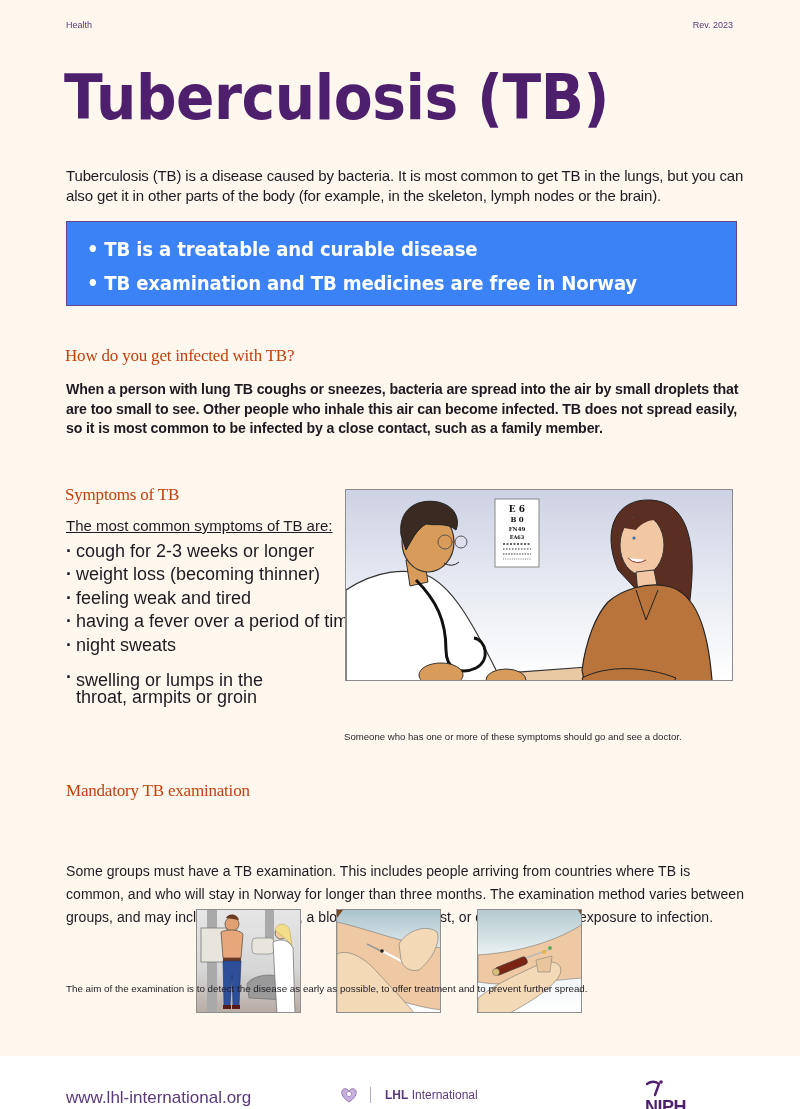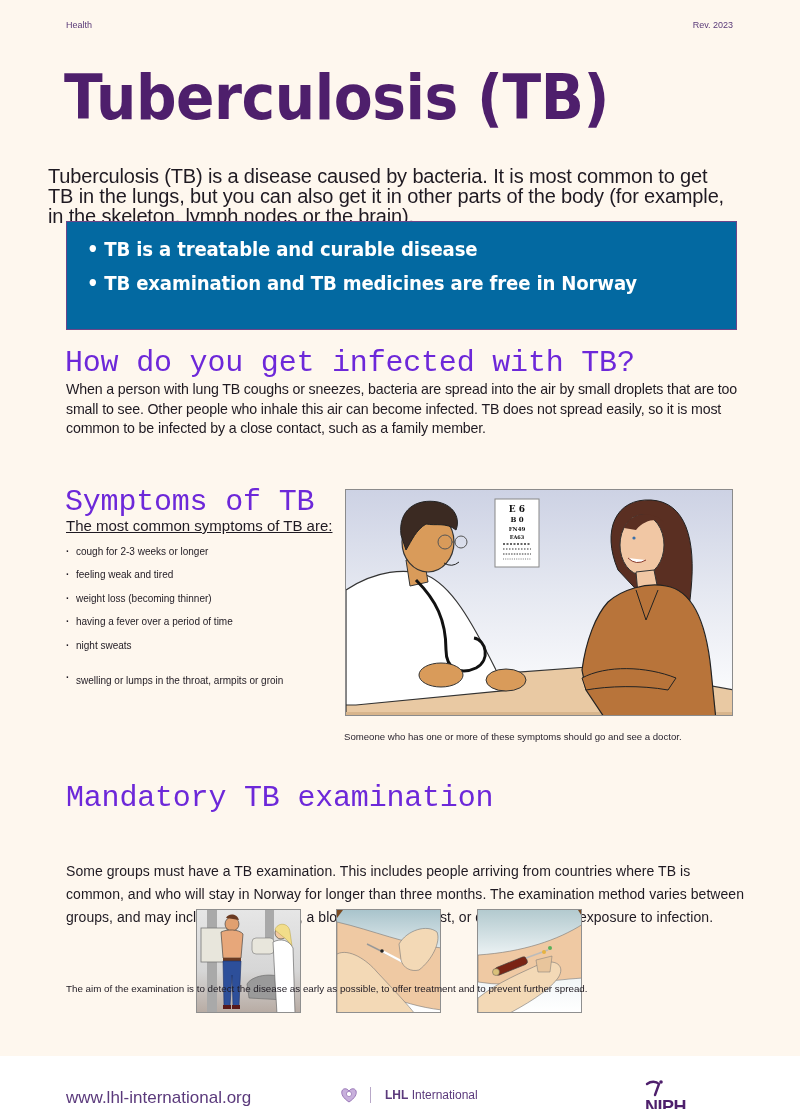--- a/index.html
+++ b/index.html
@@ -15,61 +15,61 @@
   #lang { left: 66px; }
   #rev { right: 67px; margin-left: 27px; }
   #title {
     left: 64px; top: 66px;
     font-size: 63px; font-weight: bold; color: #4e1f6c;
     letter-spacing: -0.5px; line-height: 1;
     font-family: "DejaVu Sans", sans-serif;
     transform: scaleX(0.9); transform-origin: left center;
   }
   #intro {
-    left: 48px; top: 166px; width: 680px;
-    font-size: 20px; line-height: 20px; color: #1f1a22;
+    left: 66px; top: 166px; width: 680px;
+    font-size: 15px; line-height: 20px; color: #1f1a22;
     letter-spacing: -0.15px;
   }
   #key-box {
-    left: 66px; top: 221px; width: 671px; height: 109px;
-    background: #0369a1;
+    left: 66px; top: 221px; width: 671px; height: 85px;
+    background: #3b82f6;
     border: 1px solid #6b4589;
     padding: 11px 0 0 20px;
   }
   .key-item {
     color: #ffffff; font-weight: bold; font-size: 19.5px;
     line-height: 34px; letter-spacing: -0.2px;
     font-family: "DejaVu Sans", sans-serif;
     transform: scaleX(0.93); transform-origin: left center;
     white-space: nowrap;
   }
   .key-item .dot { display: inline-block; width: 12px; }
   .h2 {
-    color: #6d28d9; font-size: 30px; font-weight: normal;
-    font-family: Liberation Mono, monospace;
+    color: #c2410c; font-size: 17px; font-weight: normal;
+    font-family: Liberation Serif, serif;
     letter-spacing: -0.2px; white-space: nowrap;
   }
   #h-infected { left: 65px; top: 346px; }
   #p-infected {
     left: 66px; top: 380px; width: 680px;
-    font-size: 14.2px; line-height: 19.5px; letter-spacing: -0.15px;
+    font-size: 14.2px; line-height: 19.5px; letter-spacing: -0.15px; font-weight: bold;
   }
   #h-symptoms { left: 65px; top: 485px; }
   #symptoms-intro { left: 66px; top: 517px; font-size: 15px; white-space: nowrap; text-decoration: underline; }
   #symptoms-list { left: 66px; top: 540px; list-style: none; }
   #symptoms-list li {
-    font-size: 10px; line-height: 23.4px; white-space: nowrap;
+    font-size: 18px; line-height: 23.4px; white-space: nowrap;
     position: relative; padding-left: 10px;
   }
   #symptoms-list li::before {
     content: "\00B7"; position: absolute; left: 0; top: 0; font-weight: bold;
   }
   #symptoms-list li.two-line { line-height: 17px; padding-top: 3px; }
   #doctor-fig {
-    left: 345px; top: 489px; width: 388px; height: 227px;
+    left: 345px; top: 489px; width: 388px; height: 192px;
     border: 1px solid #8b8b8b;
     background: linear-gradient(180deg, #cdd2e4 0%, #e5e8f1 45%, #ffffff 100%);
     overflow: hidden;
     text-align: right;
   }
   #doctor-caption { left: 344px; top: 731px; font-size: 9.6px; color: #2a2530; white-space: nowrap; }
   #h-mandatory { left: 66px; top: 781px; }
   #p-mandatory {
     left: 66px; top: 812px; width: 680px;
     font-size: 14px; line-height: 23px; letter-spacing: 0.05px; margin-top: 48px;
@@ -118,22 +118,22 @@
   </div>
 </div>
 
 <h2 class="abs h2" id="h-infected">How do you get infected with TB?</h2>
 <p class="abs" id="p-infected">When a person with lung TB coughs or sneezes, bacteria are spread into the air by small droplets that are too small to see. Other people who inhale this air can become infected. TB does not spread easily, so it is most common to be infected by a close contact, such as a family member.</p>
 
 <h2 class="abs h2" id="h-symptoms">Symptoms of TB</h2>
 <div class="abs" id="symptoms-intro">The most common symptoms of TB are:</div>
 <ul class="abs" id="symptoms-list">
   <li>cough for 2-3 weeks or longer</li>
+  <li>weight loss (becoming thinner)</li>
   <li>feeling weak and tired</li>
-  <li>weight loss (becoming thinner)</li>
   <li>having a fever over a period of time</li>
   <li>night sweats</li>
   <li class="two-line" style="white-space:normal;width:220px;margin-top:12px;">
     <span>swelling or lumps in the throat, armpits or groin</span>
   </li>
 </ul>
 
 <div class="abs" id="doctor-fig">
   <svg width="388" height="234" viewBox="0 0 388 234">
 

